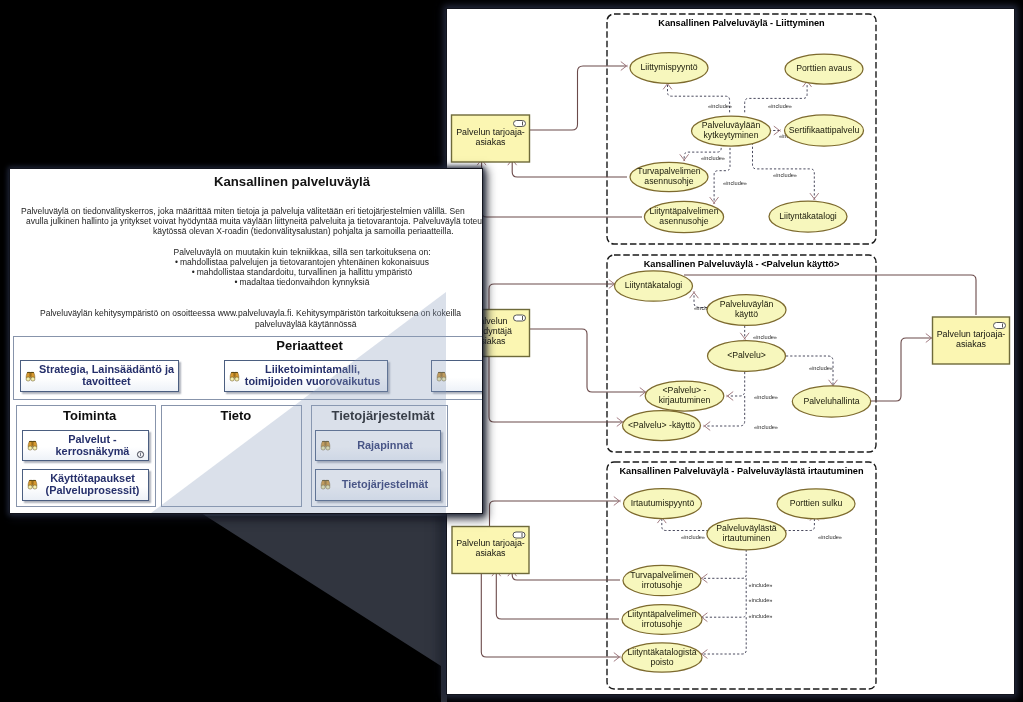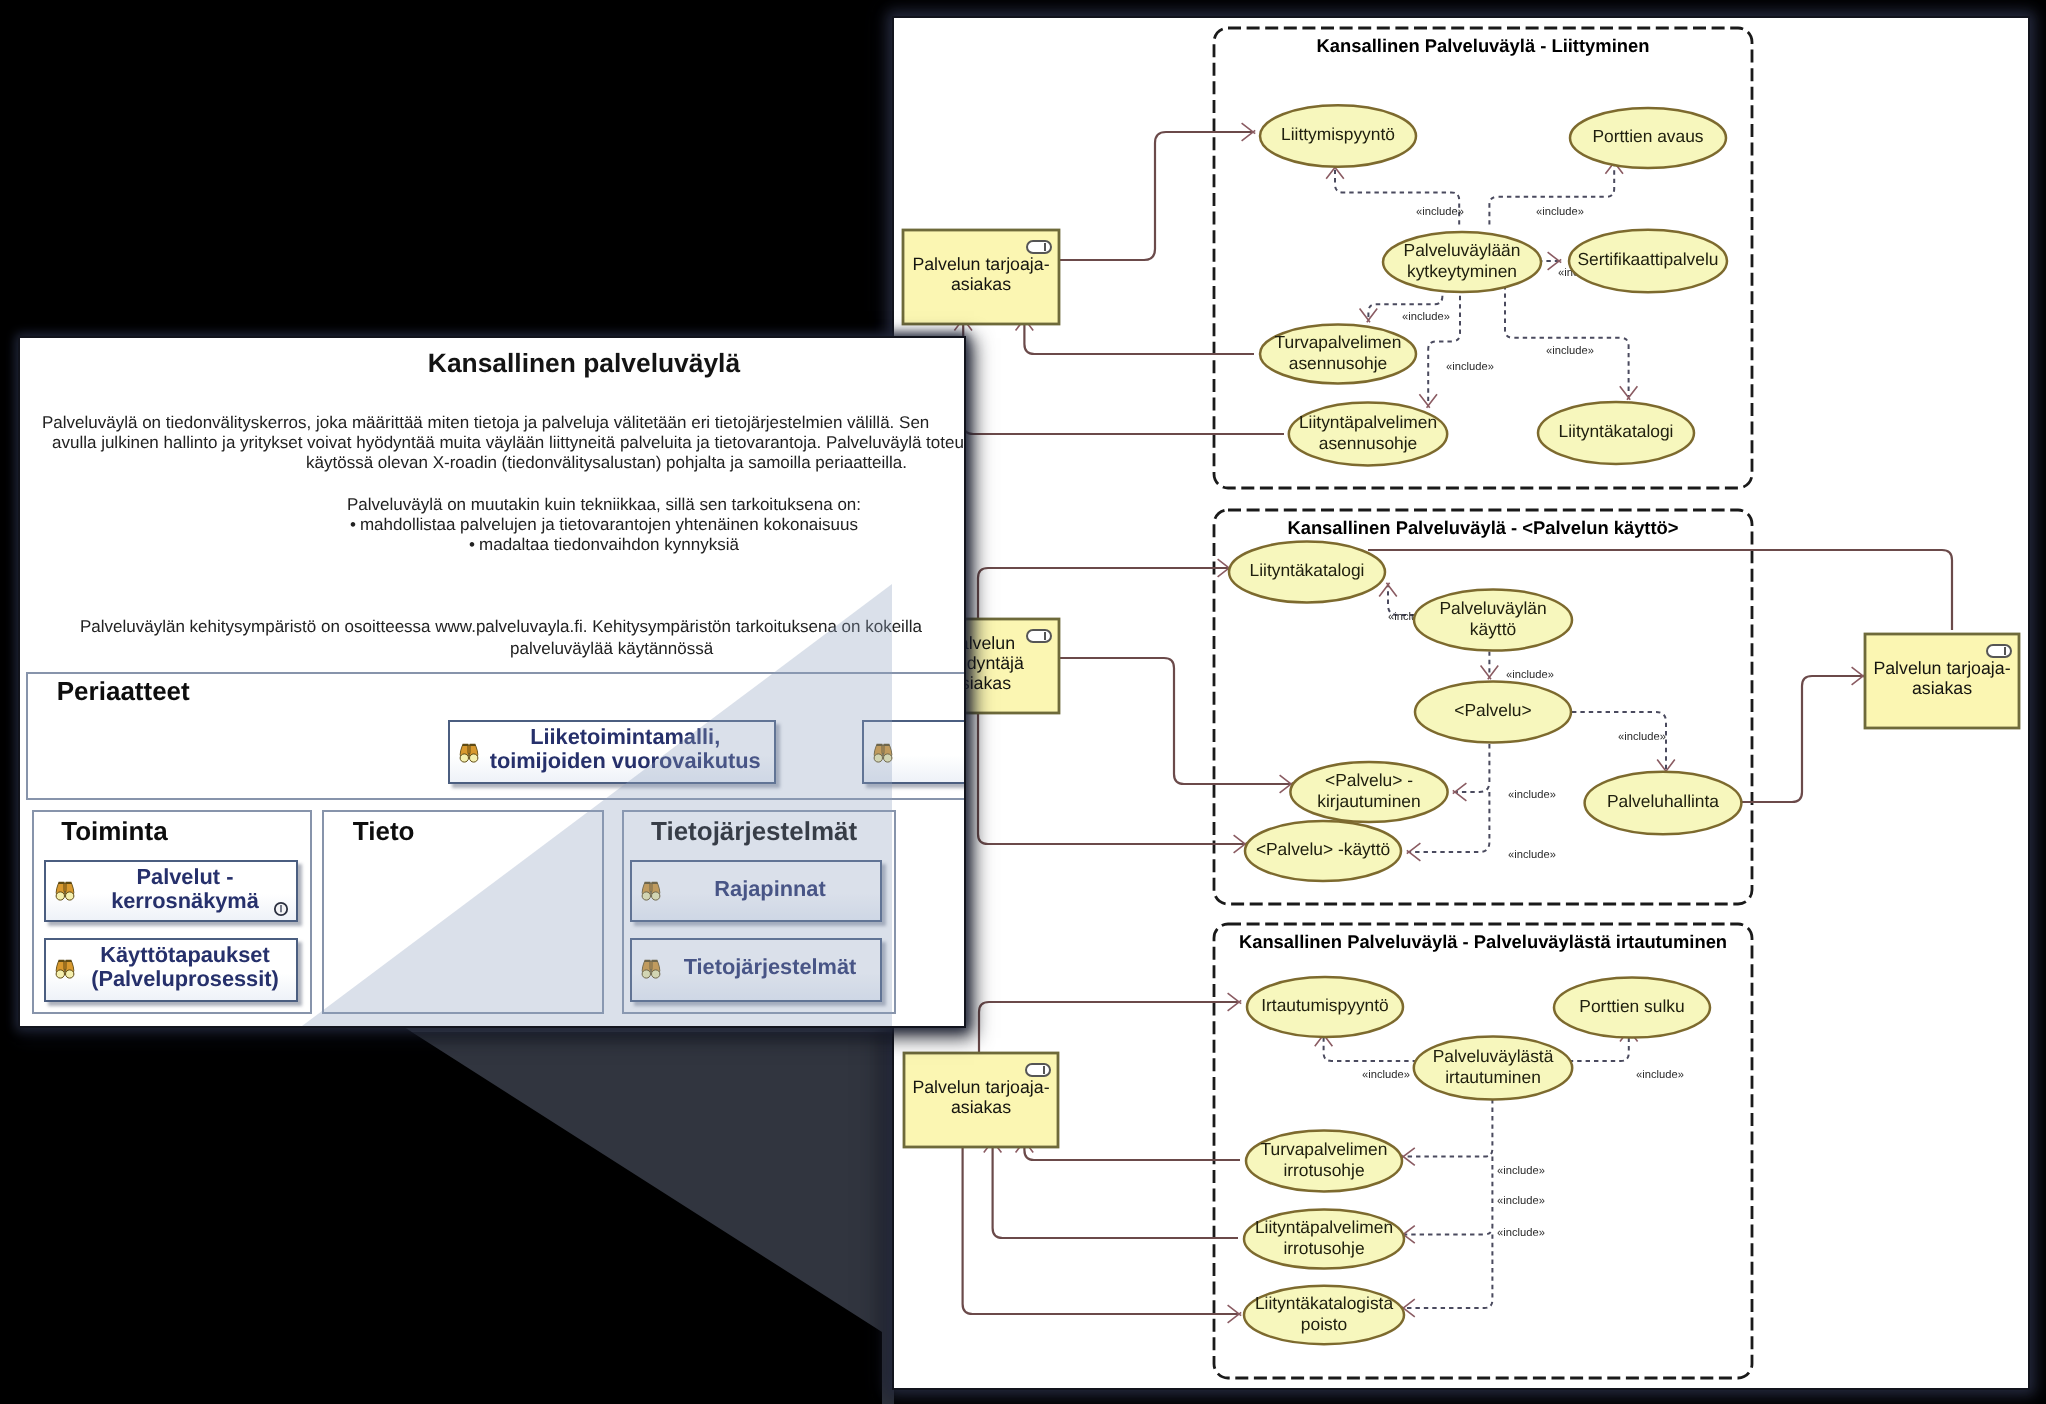--- a/index.html
+++ b/index.html
@@ -23,21 +23,21 @@
   .slide-title{position:absolute;left:0;top:5px;width:564px;text-align:center;
     font-weight:bold;font-size:13.2px;color:#141414;letter-spacing:0px;}
   .slide-para{position:absolute;width:580px;text-align:center;font-size:8.5px;color:#222;line-height:10.3px;}
   .slide-para.p2{left:2px;top:77.5px;}
   .slide-para .bl{margin-right:2px;}
   .pline{position:absolute;white-space:nowrap;font-size:8.5px;color:#222;line-height:10px;}
   #sections{position:absolute;left:0;top:0;width:565px;height:344px;}
   .lightbeam{position:absolute;left:0;top:0;pointer-events:none;}
 
   .sect{position:absolute;border:1px solid #8794ab;background:#ffffff;box-sizing:border-box;}
-  .sect-hd{text-align:left;font-weight:bold;font-size:13px;color:#0d0d0d;line-height:14px;position:absolute;left:14px;top:2.5px;}
+  .sect-hd{text-align:center;font-weight:bold;font-size:13px;color:#0d0d0d;line-height:14px;position:absolute;left:4px;top:2.5px;}
   .btn{position:absolute;border:1.3px solid #4b5e80;background:linear-gradient(#ffffff 0%,#ffffff 55%,#eef2f8 100%);
       box-shadow:2px 2px 1.5px rgba(55,65,90,.40);
       display:flex;align-items:center;box-sizing:border-box;}
   .btn .lbl{flex:1;text-align:center;font-weight:bold;font-size:10.9px;color:#26306b;line-height:11.6px;padding-left:1px;padding-right:3px;}
   .bino{width:13px;height:11px;margin-left:3px;flex:0 0 13px;}
   .pv-mark{position:absolute;right:3px;bottom:1px;width:9px;height:9px;}
 </style>
 </head>
 <body>
 
@@ -294,30 +294,43 @@
     <div class="slide">
       <div class="slide-title">Kansallinen palveluväylä</div>
       <div id="para1">
           <div class="pline" style="left: 11px; top: 36.5px;">Palveluväylä on tiedonvälityskerros, joka määrittää miten tietoja ja palveluja välitetään eri tietojärjestelmien välillä. Sen</div>
           <div class="pline" style="left: 16px; top: 46.5px;">avulla julkinen hallinto ja yritykset voivat hyödyntää muita väylään liittyneitä palveluita ja tietovarantoja. Palveluväylä toteutetaan Virossa</div>
           <div class="pline" style="left: 143px; top: 56.5px;">käytössä olevan X-roadin (tiedonvälitysalustan) pohjalta ja samoilla periaatteilla.</div>
         </div>
       <div class="slide-para p2">
         <div>Palveluväylä on muutakin kuin tekniikkaa, sillä sen tarkoituksena on:</div>
         <div><span class="bl">•</span><span>mahdollistaa palvelujen ja tietovarantojen yhtenäinen kokonaisuus</span></div>
+        <div><span class="bl">•</span><span>mahdollistaa standardoitu, turvallinen ja hallittu ympäristö</span></div>
         <div><span class="bl">•</span><span>madaltaa tiedonvaihdon kynnyksiä</span></div>
       </div>
       <div id="para3">
           <div class="pline" style="left: 30px; top: 139px;">Palveluväylän kehitysympäristö on osoitteessa www.palveluvayla.fi. Kehitysympäristön tarkoituksena on kokeilla</div>
           <div class="pline" style="left: 245px; top: 149.5px;">palveluväylää käytännössä</div>
         </div>
       <div id="sections">
           <div class="sect" style="left: 3.4px; top: 166.5px; width: 556px; height: 64.5px;">
             <div class="sect-hd" style="width: 582.2px;">Periaatteet</div>
           </div>
+          <div class="btn" style="left: 10px; top: 191px; width: 159px; height: 32px;">
+            <svg class="bino" viewBox="0 0 26 22">
+              <path d="M7.6 2.6 L12.2 2.6 L12.4 14 Q12.4 16 9.6 16 Q4.2 16 4.2 12.6 Q4.2 9 6.1 4.2 Q6.6 2.6 7.6 2.6 Z" fill="#d8992f" stroke="#5e4a14" stroke-width="0.9"></path>
+              <path d="M18.4 2.6 L13.8 2.6 L13.6 14 Q13.6 16 16.4 16 Q21.8 16 21.8 12.6 Q21.8 9 19.9 4.2 Q19.4 2.6 18.4 2.6 Z" fill="#d8992f" stroke="#5e4a14" stroke-width="0.9"></path>
+              <rect x="11.9" y="3.2" width="2.2" height="8" fill="#a8761f" stroke="#5e4a14" stroke-width="0.5"></rect>
+              <ellipse cx="8.3" cy="16" rx="4.2" ry="4.1" fill="#f4efae" stroke="#5e4a14" stroke-width="1"></ellipse>
+              <ellipse cx="17.7" cy="16" rx="4.2" ry="4.1" fill="#f4efae" stroke="#5e4a14" stroke-width="1"></ellipse>
+              <path d="M6.6 1.8 L12.4 1.8 L12.4 4 L6.0 4 Z" fill="#5e4a14"></path>
+              <path d="M19.4 1.8 L13.6 1.8 L13.6 4 L20.0 4 Z" fill="#5e4a14"></path>
+            </svg>
+            <span class="lbl">Strategia, Lainsäädäntö ja tavoitteet</span>
+          </div>
           <div class="btn" style="left: 213.6px; top: 191px; width: 164px; height: 32px;">
             <svg class="bino" viewBox="0 0 26 22">
               <path d="M7.6 2.6 L12.2 2.6 L12.4 14 Q12.4 16 9.6 16 Q4.2 16 4.2 12.6 Q4.2 9 6.1 4.2 Q6.6 2.6 7.6 2.6 Z" fill="#d8992f" stroke="#5e4a14" stroke-width="0.9"></path>
               <path d="M18.4 2.6 L13.8 2.6 L13.6 14 Q13.6 16 16.4 16 Q21.8 16 21.8 12.6 Q21.8 9 19.9 4.2 Q19.4 2.6 18.4 2.6 Z" fill="#d8992f" stroke="#5e4a14" stroke-width="0.9"></path>
               <rect x="11.9" y="3.2" width="2.2" height="8" fill="#a8761f" stroke="#5e4a14" stroke-width="0.5"></rect>
               <ellipse cx="8.3" cy="16" rx="4.2" ry="4.1" fill="#f4efae" stroke="#5e4a14" stroke-width="1"></ellipse>
               <ellipse cx="17.7" cy="16" rx="4.2" ry="4.1" fill="#f4efae" stroke="#5e4a14" stroke-width="1"></ellipse>
               <path d="M6.6 1.8 L12.4 1.8 L12.4 4 L6.0 4 Z" fill="#5e4a14"></path>
               <path d="M19.4 1.8 L13.6 1.8 L13.6 4 L20.0 4 Z" fill="#5e4a14"></path>
             </svg>

